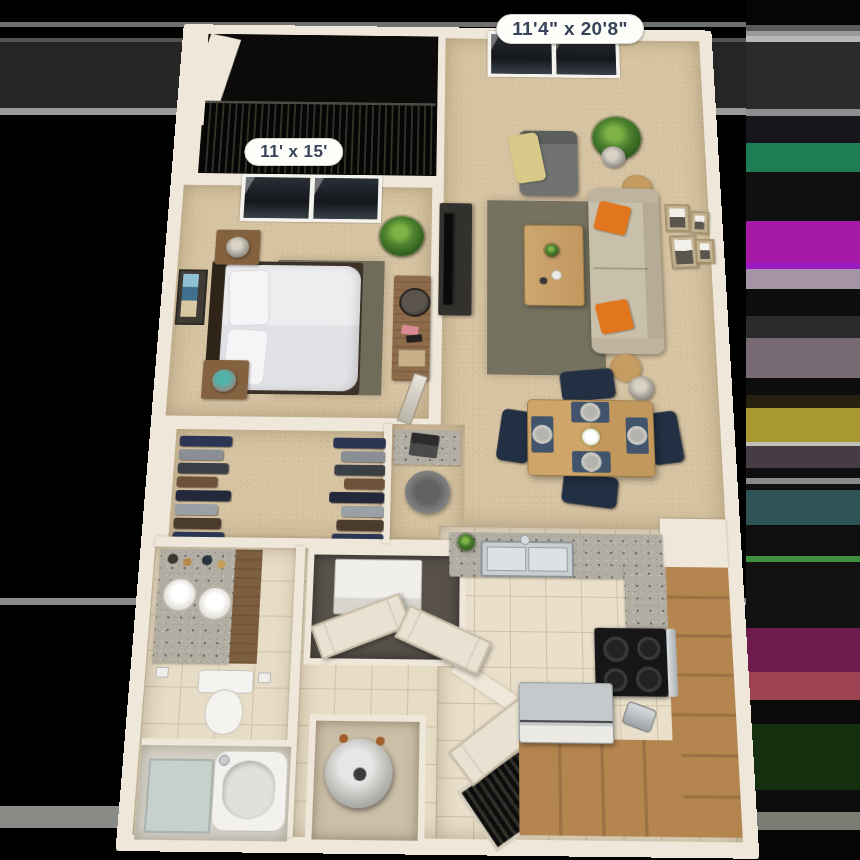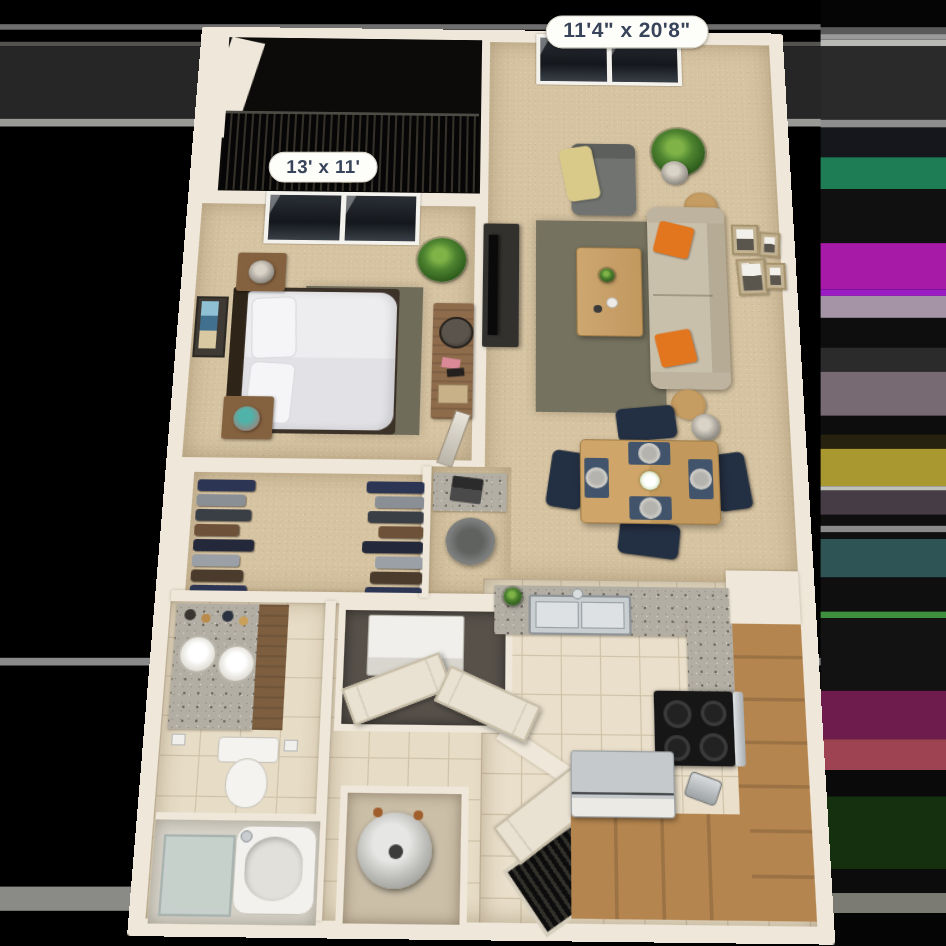--- a/index.html
+++ b/index.html
@@ -282,14 +282,14 @@
       <div class="abs" style="left:38px;top:36px;width:18px;height:18px;border-radius:50%;border:3px solid #3a3a3a;background:#222;"></div>
     </div>
     <div class="abs" style="left:504px;top:664px;width:9px;height:64px;background:linear-gradient(90deg,#dfe2e4,#a8adb0);border-radius:3px;"></div>
     <div class="abs" style="left:364px;top:716px;width:86px;height:54px;background:linear-gradient(180deg,#c6c9cc 0 72%,#eceae4 73%);border:1px solid #9aa0a3;border-radius:3px;box-shadow:1px 2px 4px rgba(0,0,0,.4);">
       <div class="abs" style="left:0;top:34px;width:100%;height:2px;background:#4a4d50;"></div>
     </div>
     <div class="abs" style="left:462px;top:736px;width:26px;height:20px;background:linear-gradient(180deg,#d9dcde,#9da2a5);border:1px solid #6f7477;border-radius:4px;transform:rotate(20deg);"></div>
   </div>
 
   <div class="pill" style="left:570px;top:29px;font-size:19px;">11'4" x 20'8"</div>
-  <div class="pill" style="left:294px;top:152px;font-size:17px;">13' x 11'</div>
+  <div class="pill" style="left:294px;top:152px;font-size:17px;">11' x 15'</div>
 </div>
 
 </body></html>

